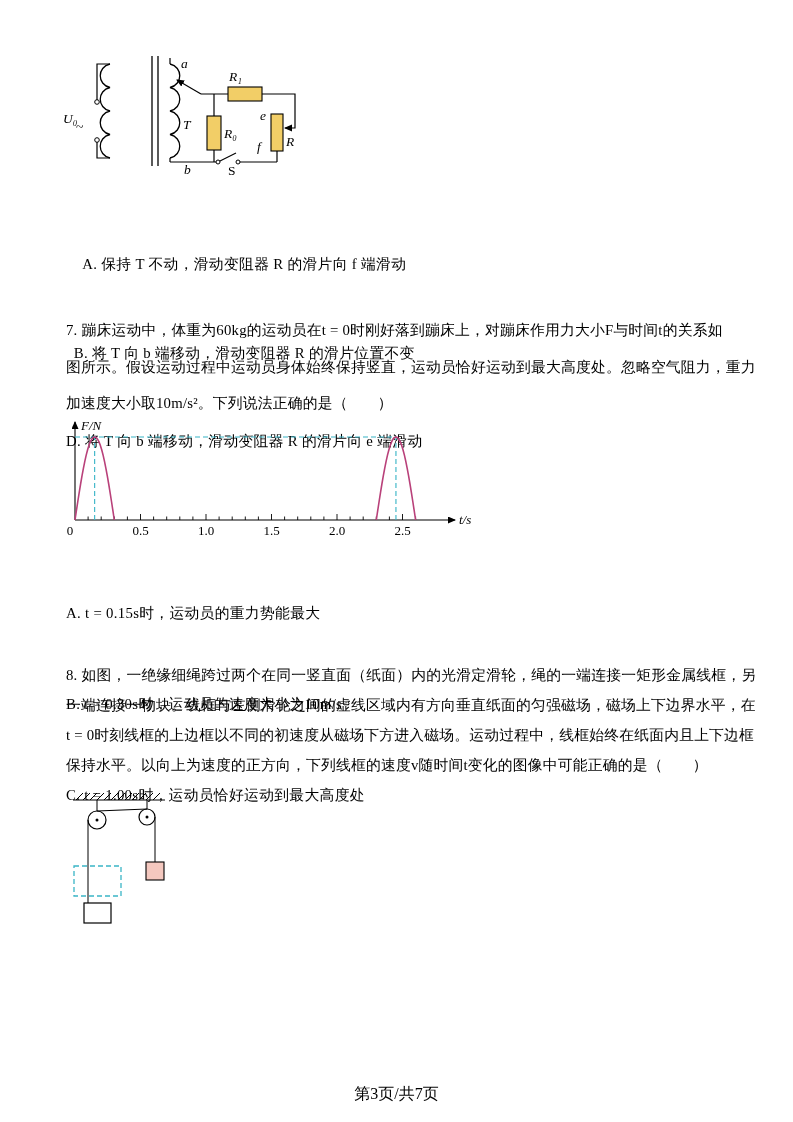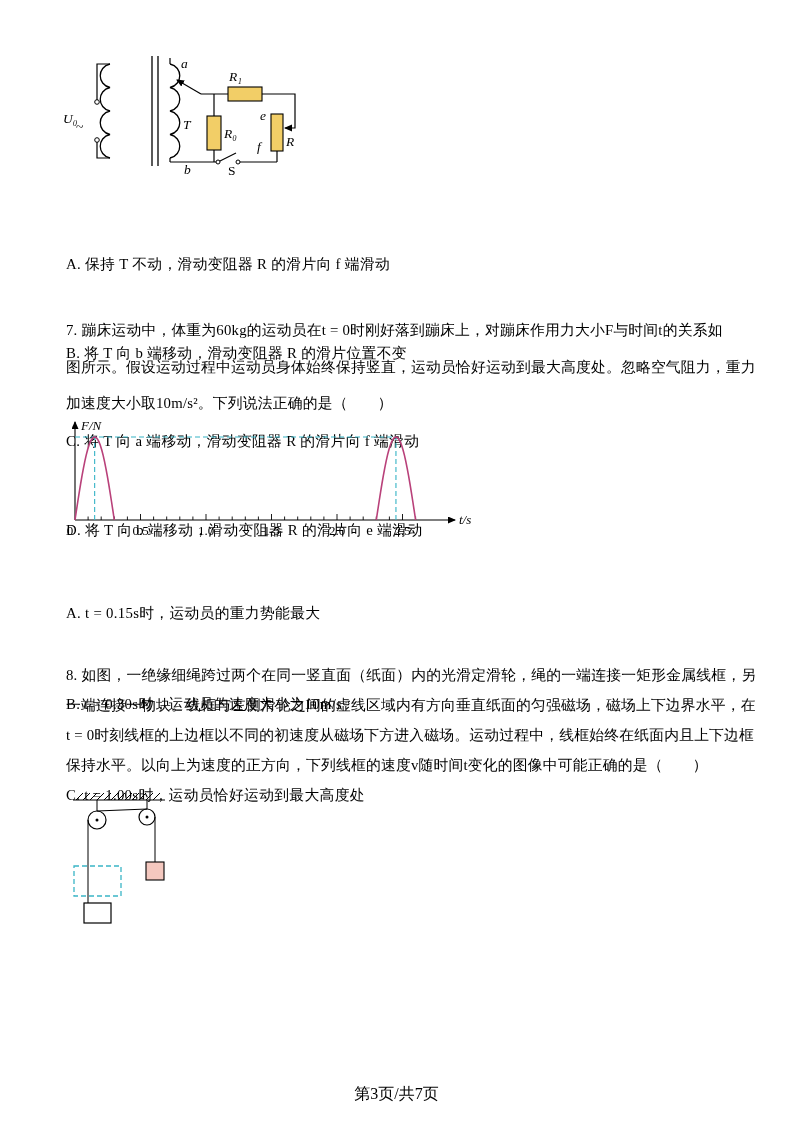--- a/index.html
+++ b/index.html
@@ -6,21 +6,21 @@
   .page {
     position:relative; width:793px; height:1122px; background:#ffffff;
     font-family:"Liberation Serif","DejaVu Serif",serif; color:#000;
     overflow:hidden;
   }
   svg text { font-family:"Liberation Serif","DejaVu Serif",serif; }
   .circuit-svg  { position:absolute; left:55px; top:50px; }
   .graph-svg    { position:absolute; left:57px; top:416px; }
   .pulley-svg   { position:absolute; left:70px; top:790px; }
   .opts { position:absolute; left:66px; font-size:14.8px; letter-spacing:0.3px; white-space:pre; }
-  .q6-opts { top:191px; line-height:29.5px; }
+  .q6-opts { top:191px; line-height:29.5px;text-align:center; }
   .q7-opts { top:538px; line-height:30.2px; }
   .stem { position:absolute; left:66px; width:672px; font-size:14.8px; letter-spacing:0.2px; }
   .stem7 { top:312px; line-height:36.5px; }
   .stem8 { top:660px; line-height:30px; }
   .stem .line, .opts .line { white-space:pre; }
   .footer { position:absolute; top:1084px; left:0; width:100%; text-align:center; font-size:16px; }
   .lbl { font-style:italic; font-size:13.5px; }
   .lblS { font-size:13.5px; }
 </style>
 </head>
@@ -76,21 +76,20 @@
     <text class="lbl" x="169" y="88">R₀</text>
     <text class="lbl" x="205" y="70">e</text>
     <text class="lbl" x="202" y="101">f</text>
     <text class="lbl" x="231" y="96">R</text>
     <text class="lblS" x="173" y="125">S</text>
   </svg>
 
   <div class="opts q6-opts">
     <div class="line">A. 保持 T 不动，滑动变阻器 R 的滑片向 f 端滑动</div>
     <div class="line">B. 将 T 向 b 端移动，滑动变阻器 R 的滑片位置不变</div>
-    <div class="line">C. 将 T 向 a 端移动，滑动变阻器 R 的滑片向 f 端滑动</div>
     <div class="line">D. 将 T 向 b 端移动，滑动变阻器 R 的滑片向 e 端滑动</div>
   </div>
 
   <div class="stem stem7">
     <div class="line">7. 蹦床运动中，体重为60kg的运动员在t = 0时刚好落到蹦床上，对蹦床作用力大小F与时间t的关系如</div>
     <div class="line">图所示。假设运动过程中运动员身体始终保持竖直，运动员恰好运动到最大高度处。忽略空气阻力，重力</div>
     <div class="line">加速度大小取10m/s²。下列说法正确的是（　　）</div>
   </div>
 
   <svg id="ft-graph" class="graph-svg" width="440" height="130" viewBox="0 0 440 130">

